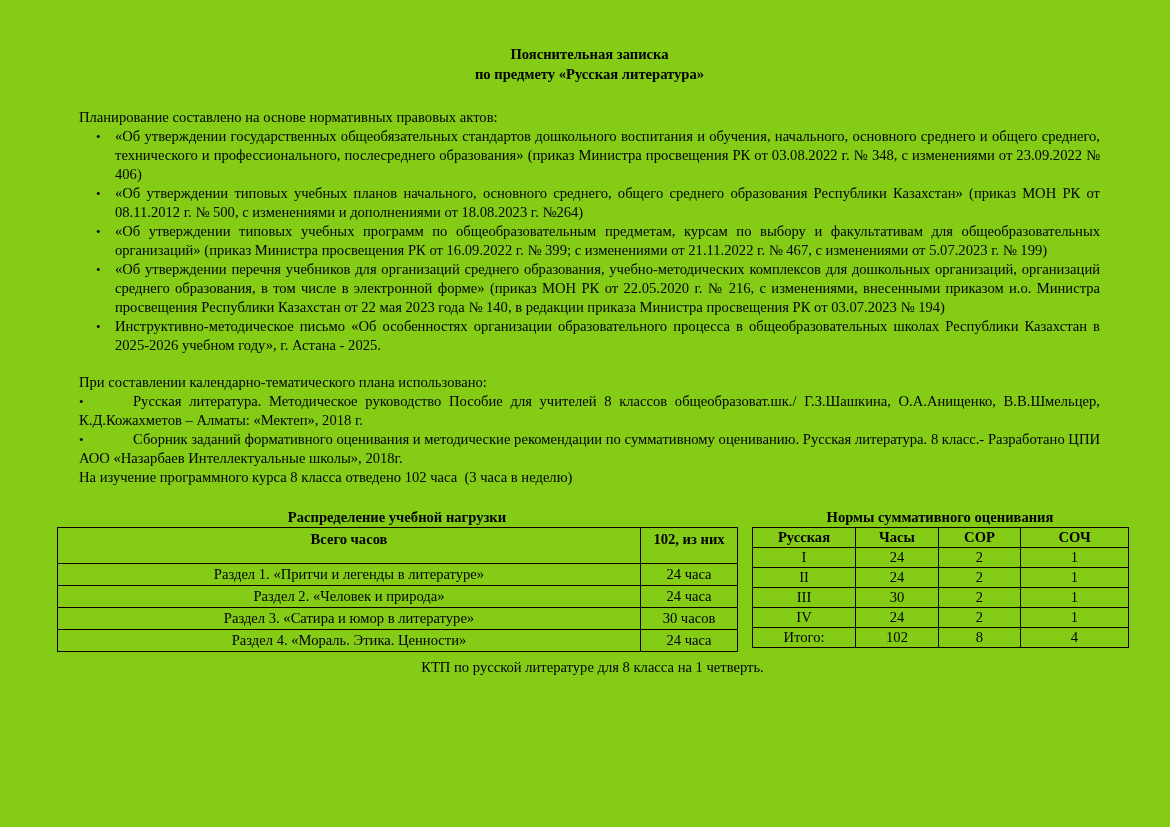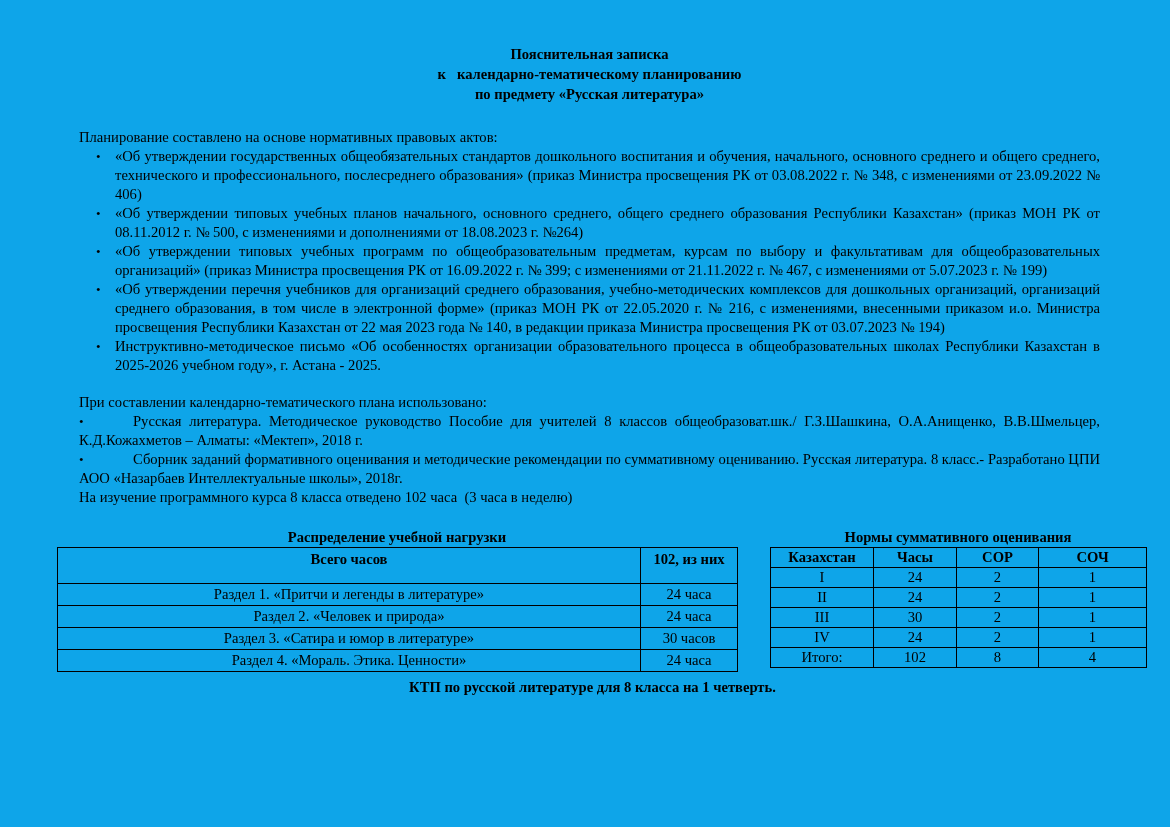--- a/index.html
+++ b/index.html
@@ -1,21 +1,21 @@
 <!DOCTYPE html>
 <html lang="ru"><head>
 <meta charset="utf-8">
 <style>
   * { margin: 0; padding: 0; box-sizing: border-box; }
   html, body { background: #ffffff; }
   .page {
     position: relative;
     width: 1170px;
     height: 827px;
-    background: #0ea5e9;
+    background: #84cc16;
     color: #000000;
     font-family: "Liberation Serif", "DejaVu Serif", serif;
     font-size: 14.6px;
     line-height: 19px;
     padding: 44px 70px 0 79px;
     overflow: hidden;
   }
 
   
   .title-block { text-align: center; font-weight: bold; line-height: 20px; margin-bottom: 24px; }
@@ -38,55 +38,54 @@
   .pub-bullet { display: inline-block; width: 54px; font-size: 13px; }
 
   
   .course-note { white-space: pre-wrap; }
 
   
   .tables-row {
     display: flex;
     margin-left: -22px;
     width: 1071px;
-    gap: 33px;
+    gap: 15px;
     margin-top: 20px;
     align-items: flex-start;
   }
   .tbl-block-left { width: 680px; }
   .tbl-block-right { width: 376px; }
   .tbl-caption { font-weight: bold; text-align: center; line-height: 20px; }
 
   table { border-collapse: collapse; width: 100%; table-layout: fixed; }
   td { border: 1.5px solid #000; padding: 0 5px; overflow: hidden; }
 
   .load-table td { height: 22px; line-height: 21px; text-align: center; }
   .load-table tr.hdr td { height: 36px; vertical-align: top; font-weight: bold; padding-top: 1px; }
 
   .norms-table td { height: 20px; line-height: 19px; text-align: center; }
   .norms-table tr.hdr td { font-weight: bold; }
   .norms-table tr.total td { font-weight: normal; }
 
   
   .footer-line {
-    font-weight: bold;
+    font-weight: normal;
     text-align: center;
     margin-left: -22px;
     width: 1071px;
     margin-top: 6px;
   }
 </style>
 </head>
 <body>
 
 <div class="page">
 
   <div class="title-block">
     <div class="title-line">Пояснительная записка</div>
-    <div class="title-line">к   календарно-тематическому планированию</div>
     <div class="title-line">по предмету «Русская литература»</div>
   </div>
 
   <div class="sec-heading">Планирование составлено на основе нормативных правовых актов:</div>
 
   <ul class="acts">
     <li>
       <span class="li-bullet">•</span>
       <span>«Об утверждении государственных  общеобязательных стандартов дошкольного воспитания и обучения, начального, основного среднего и общего среднего, технического и профессионального, послесреднего образования» (приказ Министра просвещения РК  от 03.08.2022 г. № 348, с изменениями от 23.09.2022 № 406)</span>
     </li>
@@ -157,21 +156,21 @@
       <div class="tbl-caption">Нормы суммативного оценивания</div>
       <table class="norms-table">
         <colgroup>
             <col style="width:103px">
             <col style="width:83px">
             <col style="width:82px">
             <col style="width:108px">
           </colgroup>
         <tbody>
             <tr class="hdr">
-          <td>Казахстан</td>
+          <td>Русская</td>
           <td>Часы</td>
           <td>СОР</td>
           <td>СОЧ</td>
         </tr>
         <tr>
           <td>I</td>
           <td>24</td>
           <td>2</td>
           <td>1</td>
         </tr>

